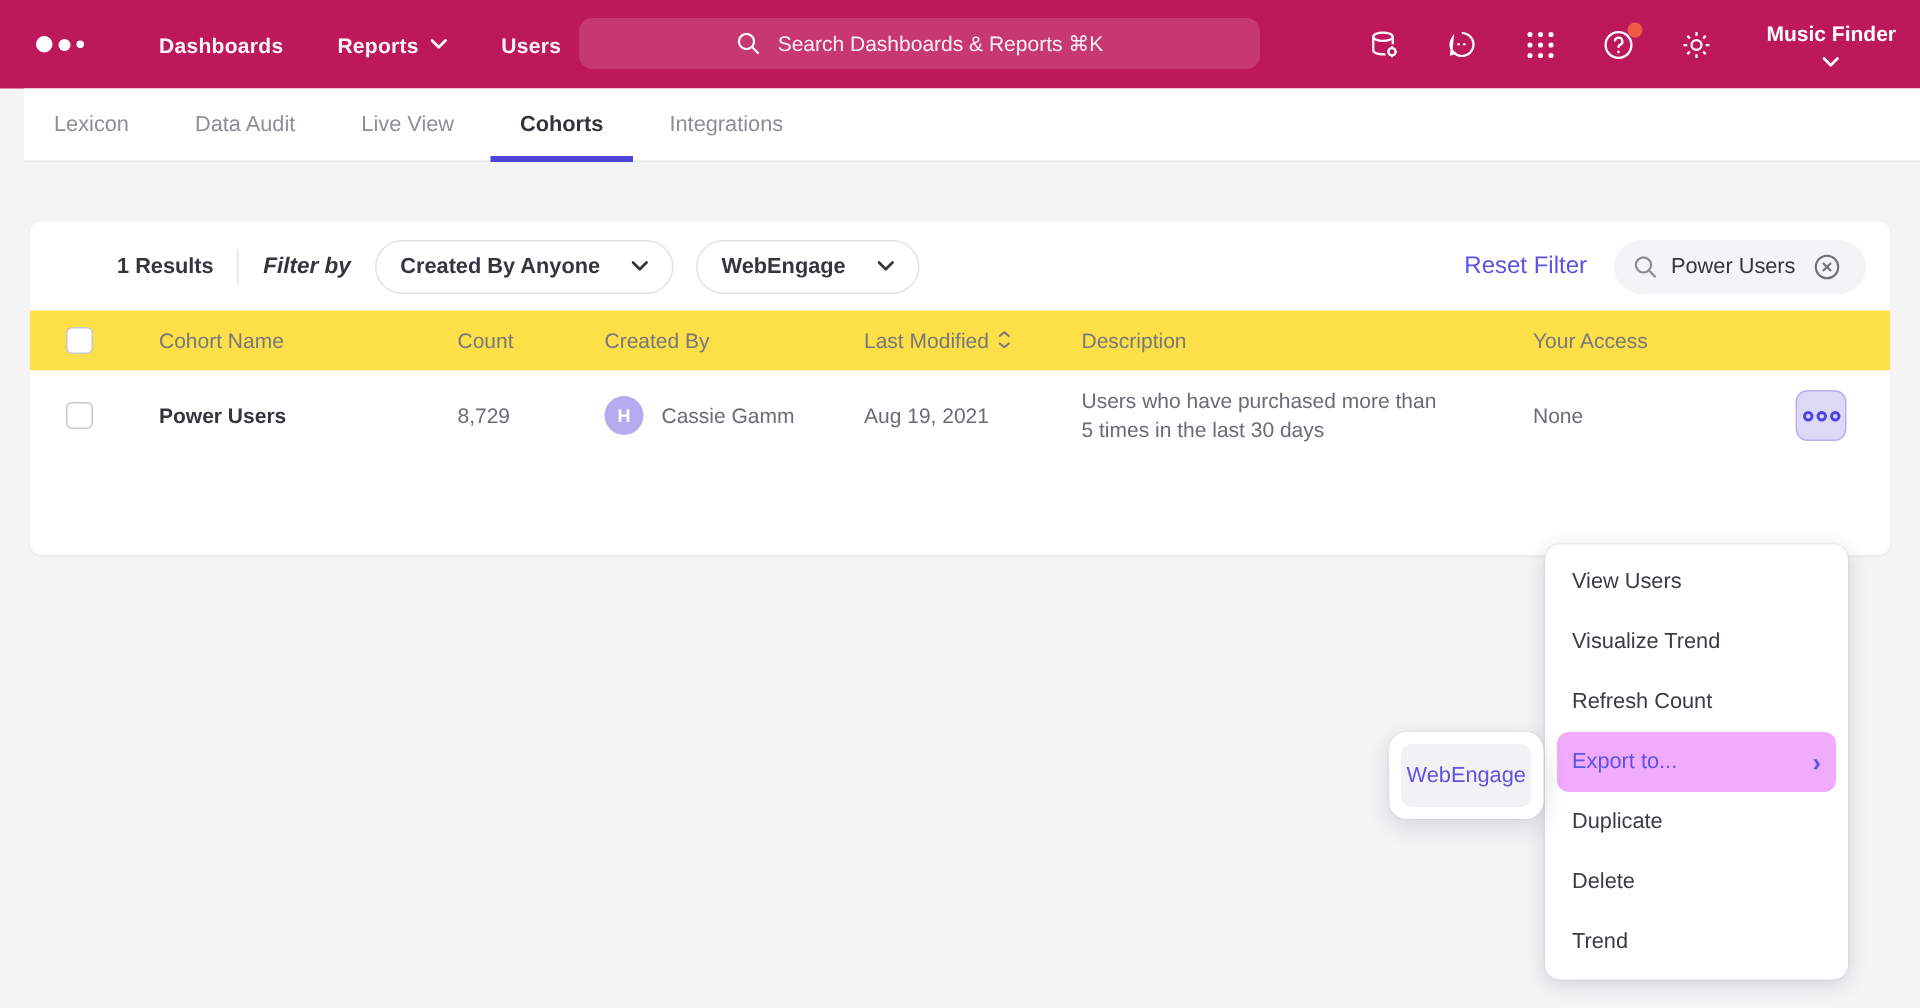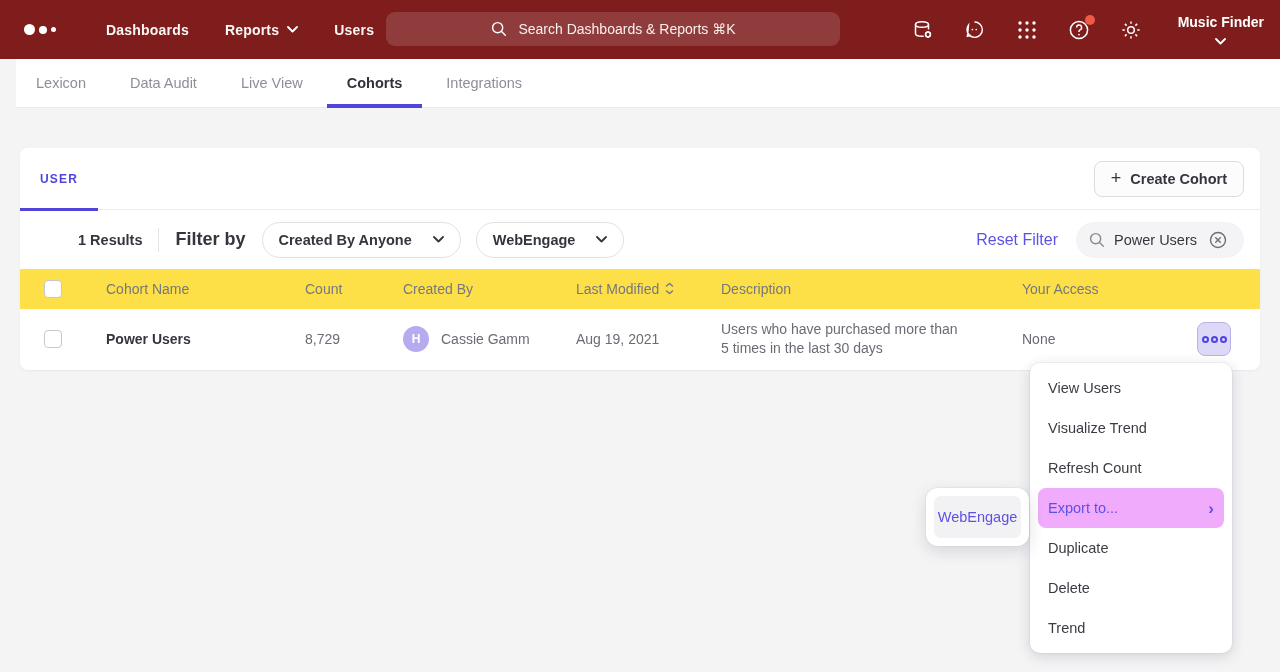--- a/index.html
+++ b/index.html
@@ -1,20 +1,20 @@
 <!DOCTYPE html>
 <html><head>
 <meta charset="utf-8">
 <style>
   * { margin:0; padding:0; box-sizing:border-box; }
   html,body { width:1280px; height:672px; overflow:hidden; }
   body { font-family:"Liberation Sans","DejaVu Sans",sans-serif; background:#f4f4f5; position:relative; }
 
   
-  .topnav { position:absolute; left:0; top:0; width:1280px; height:59px; background:#7f1d1d;
+  .topnav { position:absolute; left:0; top:0; width:1280px; height:59px; background:#be185d;
             display:flex; align-items:center; color:#fff; }
   .logo { display:flex; align-items:center; gap:4px; margin-left:24px; width:46px; }
   .logo i { background:#fff; border-radius:50%; display:block; }
   .logo i:nth-child(1){ width:11px; height:11px; }
   .logo i:nth-child(2){ width:8px; height:8px; }
   .logo i:nth-child(3){ width:5px; height:5px; }
   .nav-item { font-size:14px; font-weight:700; letter-spacing:.2px; margin-left:36px; cursor:pointer;
               display:flex; align-items:center; gap:8px; color:rgba(255,255,255,.96); }
   .nav-search { position:absolute; left:386px; top:12px; width:454px; height:34px;
                 background:rgba(255,255,255,.14); border-radius:9px; display:flex; align-items:center;
@@ -42,21 +42,21 @@
               padding:0 20px; font-size:12px; font-weight:700; letter-spacing:1.2px; color:#4f44e0; cursor:pointer; }
   .user-tab::after { content:""; position:absolute; left:0; right:0; bottom:-1px; height:3px; background:#5144d9; }
   .create-btn { position:absolute; right:16px; top:13px; height:36px; padding:0 16px; background:#fcfcfd;
                 border:1px solid #dcdce1; border-radius:8px; display:flex; align-items:center; gap:9px;
                 font-size:14.5px; font-weight:700; color:#35353e; cursor:pointer; }
   .plus { font-size:18px; font-weight:400; color:#35353e; line-height:1; margin-top:-2px; }
 
   .filter-row { height:59px; display:flex; align-items:center; padding:0 16px 0 58px; }
   .results { font-size:14.5px; font-weight:700; color:#35353e; }
   .vdiv { width:1px; height:24px; background:#e4e4e8; margin:0 16px; }
-  .filterby { font-size:18px; font-weight:700; color:#35353e; margin-right:16px; }
+  .filterby { font-size:15px; font-weight:700; color:#35353e; margin-right:16px;font-style:italic; }
   .pill { height:36px; border:1px solid #e1e1e6; border-radius:18px; display:flex; align-items:center;
           gap:21px; padding:0 16px; font-size:14.5px; font-weight:700; color:#35353e; margin-right:15px;
           cursor:pointer; background:#fff; }
   .spacer { flex:1; }
   .reset { font-size:16px; color:#5e52e4; cursor:pointer; margin-right:18px; }
   .search-pill { height:36px; width:168px; background:#f4f4f6; border-radius:18px; display:flex;
                  align-items:center; padding:0 12px; gap:8px; }
   .search-pill input { border:none; outline:none; background:transparent; width:86px; font-size:14.5px;
                        color:#35353e; font-family:inherit; }
 
@@ -195,29 +195,20 @@
   <div class="subtab active">
       <span>Cohorts</span>
     </div>
   <div class="subtab">
       <span>Integrations</span>
     </div>
 </div>
 
 <div class="card">
 
-  <div class="card-head">
-    <div class="user-tab">
-      <span>USER</span>
-    </div>
-    <div class="create-btn">
-      <span class="plus">+</span>
-      <span>Create Cohort</span>
-    </div>
-  </div>
 
   <div class="filter-row">
     <span class="results">1 Results</span>
     <span class="vdiv"></span>
     <span class="filterby">Filter by</span>
     <div class="pill">
       <span>Created By Anyone</span>
       <span>
         <svg width="11" height="7" viewBox="0 0 11 7">
             <polyline points="1,1 5.5,5.5 10,1" fill="none" stroke="#35353e" stroke-width="1.8" stroke-linecap="round" stroke-linejoin="round"></polyline>

